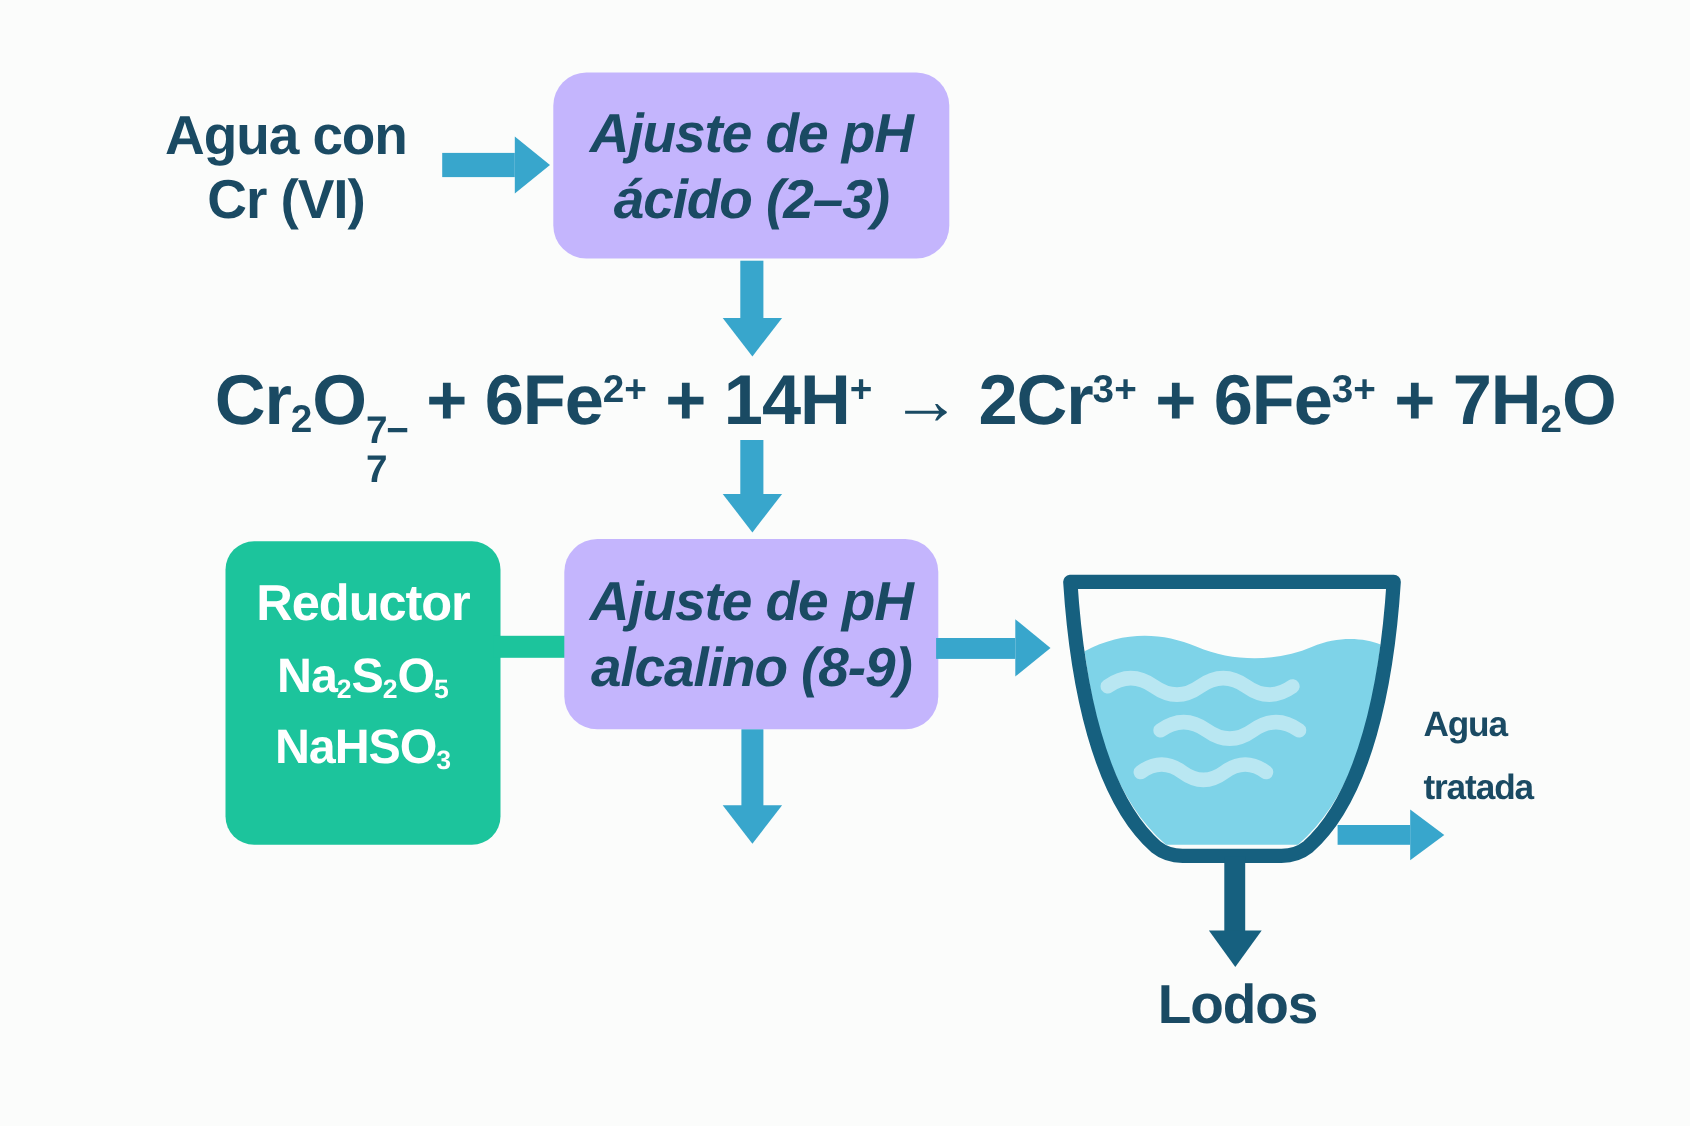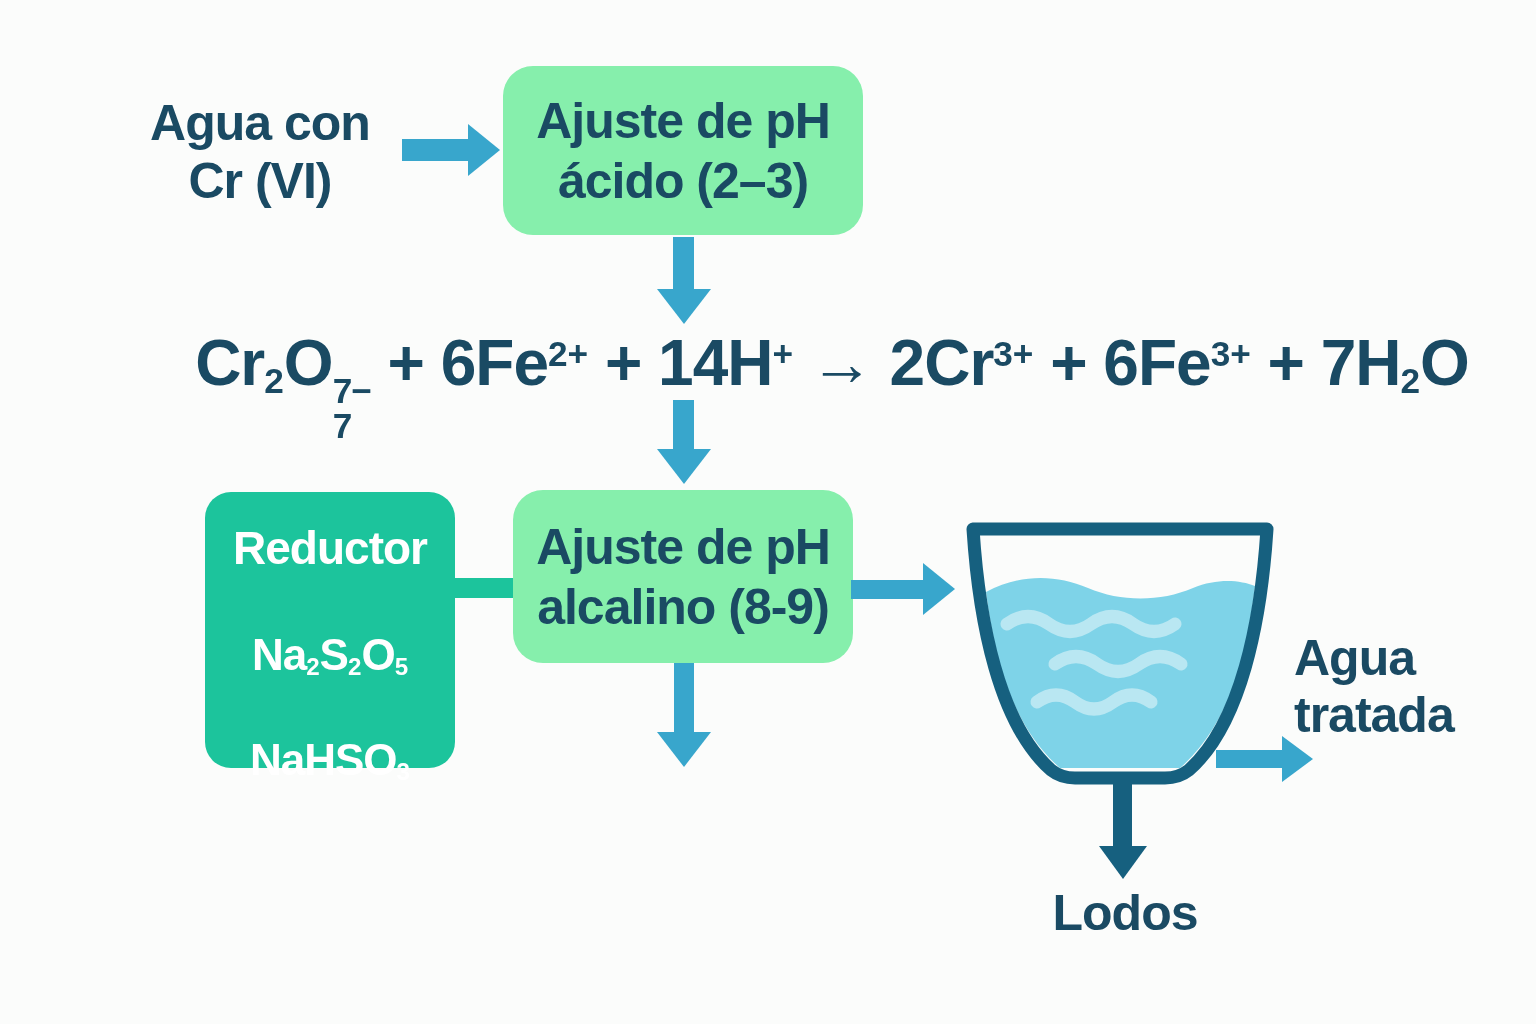--- a/index.html
+++ b/index.html
@@ -11,21 +11,21 @@
   }
   #stage{position:relative;width:1536px;height:1024px;}
 
   .txt{position:absolute;font-weight:700;letter-spacing:-1px;color:#1a4a63;}
 
   .box{
     position:absolute;border-radius:30px;
     display:flex;flex-direction:column;align-items:center;justify-content:center;
     text-align:center;font-weight:700;letter-spacing:-1px;
   }
-  .box.blue{background:#86efac;color:#1a4a63;font-size:50px;line-height:60px;}
+  .box.blue{background:#c4b5fd;color:#1a4a63;font-size:50px;line-height:60px;font-style:italic;}
   .box.green{background:#1cc49c;color:#ffffff;justify-content:flex-start;padding-top:30px;box-sizing:border-box;}
   .box.green .g-title{font-size:46px;line-height:52px;margin-bottom:14px;}
   .box.green .g-formula{font-size:44px;line-height:53px;}
 
   .stem{position:absolute;background:#38a6cc;}
   .head{position:absolute;width:0;height:0;}
   .head.right{border-top:26px solid transparent;border-bottom:26px solid transparent;border-left:32px solid #38a6cc;}
   .head.down{border-left:27px solid transparent;border-right:27px solid transparent;border-top:35px solid #38a6cc;}
   .stem.dark{background:#16607f;}
   .head.down.dark{border-left:24px solid transparent;border-right:24px solid transparent;border-top:33px solid #16607f;}
@@ -37,21 +37,21 @@
   }
   .formula sub,.formula sup{font-size:55%;letter-spacing:0;}
   .formula sub{vertical-align:-0.22em;}
   .formula sup{vertical-align:0.55em;}
   .subsup{
     display:inline-flex;flex-direction:column;align-items:flex-start;
     font-size:55%;line-height:1.0;vertical-align:-0.5em;
   }
   #precip{width:420px;left:480px;top:778px;text-align:center;font-size:50px;line-height:58px;}
   #input-label{left:130px;top:94px;width:260px;text-align:center;font-size:50px;line-height:58px;}
-  #agua-tratada{left:1294px;top:630px;font-size:50px;line-height:57px;}
+  #agua-tratada{left:1294px;top:630px;font-size:32px;line-height:57px;}
   #lodos{left:1020px;top:884px;width:210px;text-align:center;font-size:50px;}
   #beaker{position:absolute;left:955px;top:512px;}
 </style>
 </head>
 <body>
 
 <div id="stage">
 
   <div class="txt" id="input-label">
     <div>Agua con</div>
@@ -70,21 +70,21 @@
   <div class="head down" style="left:657px;top:289px;"></div>
 
   <div id="equation" class="formula"><span>Cr</span><sub>2</sub><span>O</span><span class="subsup">
         <span>7−</span>
         <span>7</span>
       </span><span> + 6Fe</span><sup>2+</sup><span> + 14H</span><sup>+</sup><span> → 2Cr</span><sup>3+</sup><span> + 6Fe</span><sup>3+</sup><span> + 7H</span><sub>2</sub><span>O</span></div>
 
   <div class="stem" style="left:673px;top:400px;width:21px;height:50px;"></div>
   <div class="head down" style="left:657px;top:449px;"></div>
 
-  <div class="box green" style="left:205px;top:492px;width:250px;height:276px;border-radius:26px;gap:40px;">
+  <div class="box green" style="left:205px;top:492px;width:250px;height:276px;border-radius:26px;">
     <div class="g-title">Reductor</div>
     <div class="g-formula formula"><span>Na</span><sub>2</sub><span>S</span><sub>2</sub><span>O</span><sub>5</sub></div>
     <div class="g-formula formula"><span>NaHSO</span><sub>3</sub></div>
   </div>
 
   <div class="stem greenline" style="left:449px;top:578px;width:66px;height:20px;"></div>
 
   <div class="box blue" style="left:513px;top:490px;width:340px;height:173px;">
     <div>Ajuste de pH</div>
     <div>alcalino (8-9)</div>

